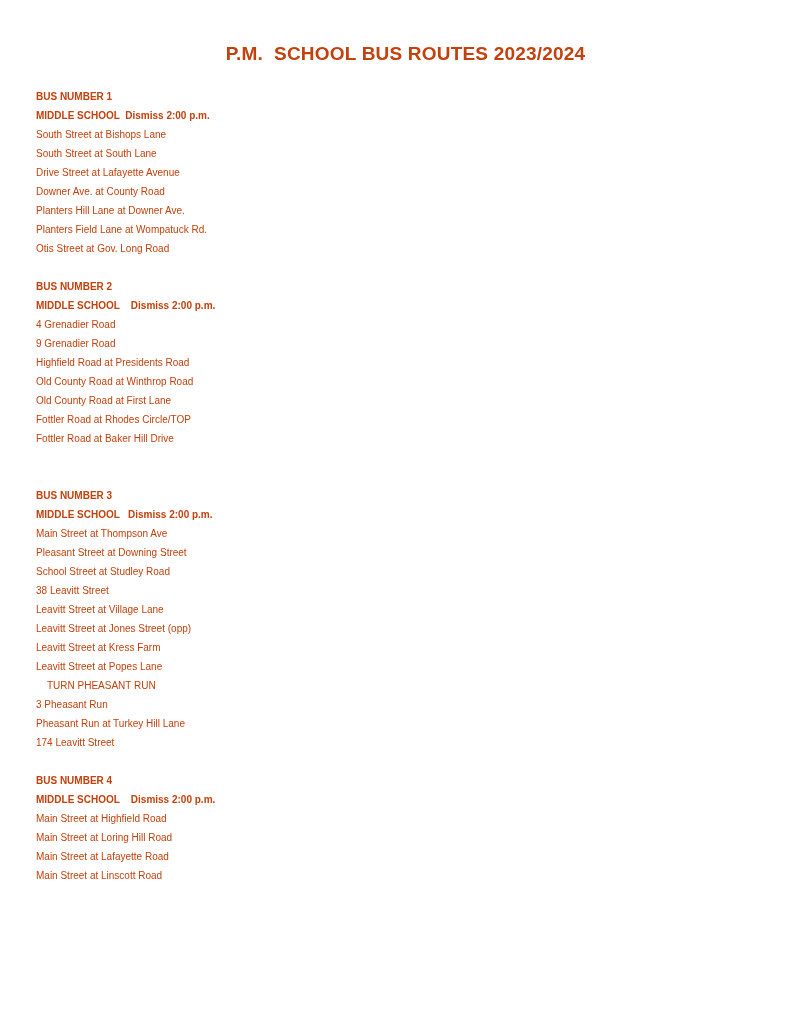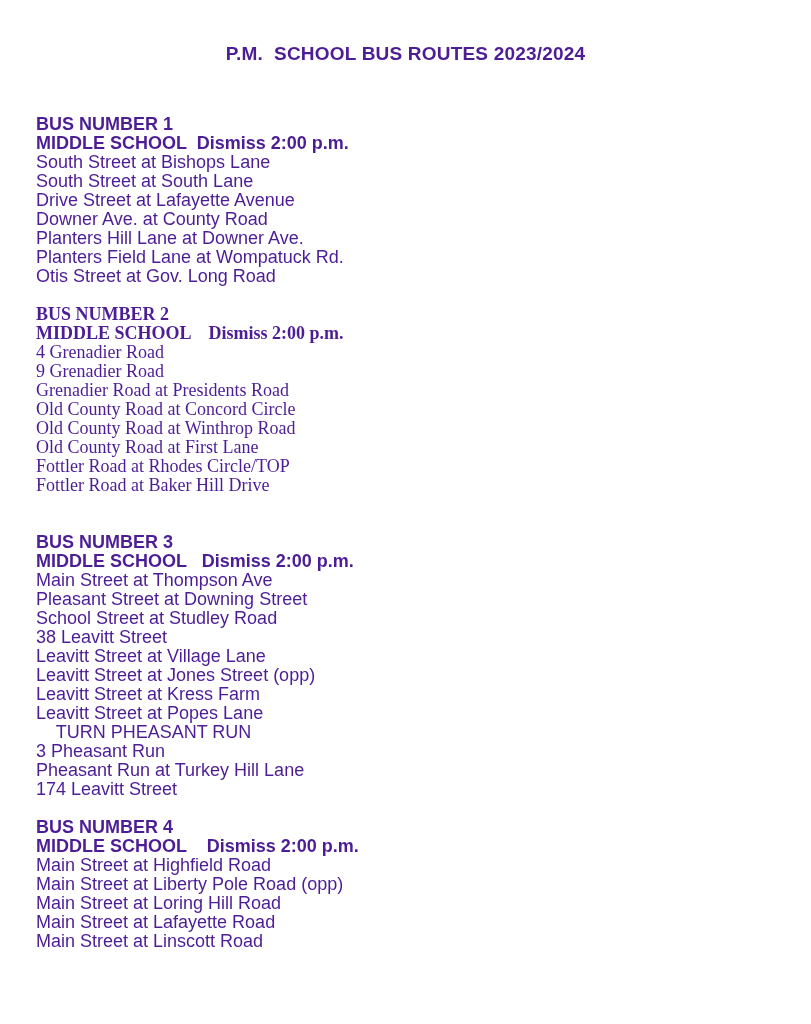--- a/index.html
+++ b/index.html
@@ -5,52 +5,50 @@
   html, body {
     margin: 0;
     padding: 0;
     background: #ffffff;
   }
   .page {
     position: relative;
     width: 811px;
     height: 1024px;
     background: #ffffff;
-    color: #4c1d95;
+    color: #c2410c;
     font-family: "Liberation Sans", sans-serif;
     overflow: hidden;
   }
   .doc-title {
     position: absolute;
     top: 42px;
     left: 0;
     right: 0;
     text-align: center;
     font-size: 19px;
     line-height: 24px;
     font-weight: bold;
     white-space: pre;
     letter-spacing: 0.2px;
   }
   .content {
     position: absolute;
     top: 87px;
     left: 36px;
     right: 30px;
-    font-size: 18px;
+    font-size: 10px;
     line-height: 19px;
-    margin-top: 28px;
   }
   .route {
     margin: 0 0 19px 0;
   }
   
   .route:nth-of-type(2) {
     margin-bottom: 38px;
-    font-family: Liberation Serif, serif;
   }
   .line {
     white-space: pre;
     min-height: 19px;
   }
   .bold {
     font-weight: bold;
   }
 </style>
 </head>
@@ -68,22 +66,21 @@
         <div class="line ">Downer Ave. at County Road</div>
         <div class="line ">Planters Hill Lane at Downer Ave.</div>
         <div class="line ">Planters Field Lane at Wompatuck Rd.</div>
         <div class="line ">Otis Street at Gov. Long Road</div>
       </div>
       <div class="route">
         <div class="line bold">BUS NUMBER 2</div>
         <div class="line bold">MIDDLE SCHOOL    Dismiss 2:00 p.m.</div>
         <div class="line ">4 Grenadier Road</div>
         <div class="line ">9 Grenadier Road</div>
-        <div class="line ">Grenadier Road at Presidents Road</div>
-        <div class="line ">Old County Road at Concord Circle</div>
+        <div class="line ">Highfield Road at Presidents Road</div>
         <div class="line ">Old County Road at Winthrop Road</div>
         <div class="line ">Old County Road at First Lane</div>
         <div class="line ">Fottler Road at Rhodes Circle/TOP</div>
         <div class="line ">Fottler Road at Baker Hill Drive</div>
       </div>
       <div class="route">
         <div class="line bold">BUS NUMBER 3</div>
         <div class="line bold">MIDDLE SCHOOL   Dismiss 2:00 p.m.</div>
         <div class="line ">Main Street at Thompson Ave</div>
         <div class="line ">Pleasant Street at Downing Street</div>
@@ -95,19 +92,18 @@
         <div class="line ">Leavitt Street at Popes Lane</div>
         <div class="line ">    TURN PHEASANT RUN</div>
         <div class="line ">3 Pheasant Run</div>
         <div class="line ">Pheasant Run at Turkey Hill Lane</div>
         <div class="line ">174 Leavitt Street</div>
       </div>
       <div class="route">
         <div class="line bold">BUS NUMBER 4</div>
         <div class="line bold">MIDDLE SCHOOL    Dismiss 2:00 p.m.</div>
         <div class="line ">Main Street at Highfield Road</div>
-        <div class="line ">Main Street at Liberty Pole Road (opp)</div>
         <div class="line ">Main Street at Loring Hill Road</div>
         <div class="line ">Main Street at Lafayette Road</div>
         <div class="line ">Main Street at Linscott Road</div>
       </div>
     </div>
 </div>
 
 </body></html>

